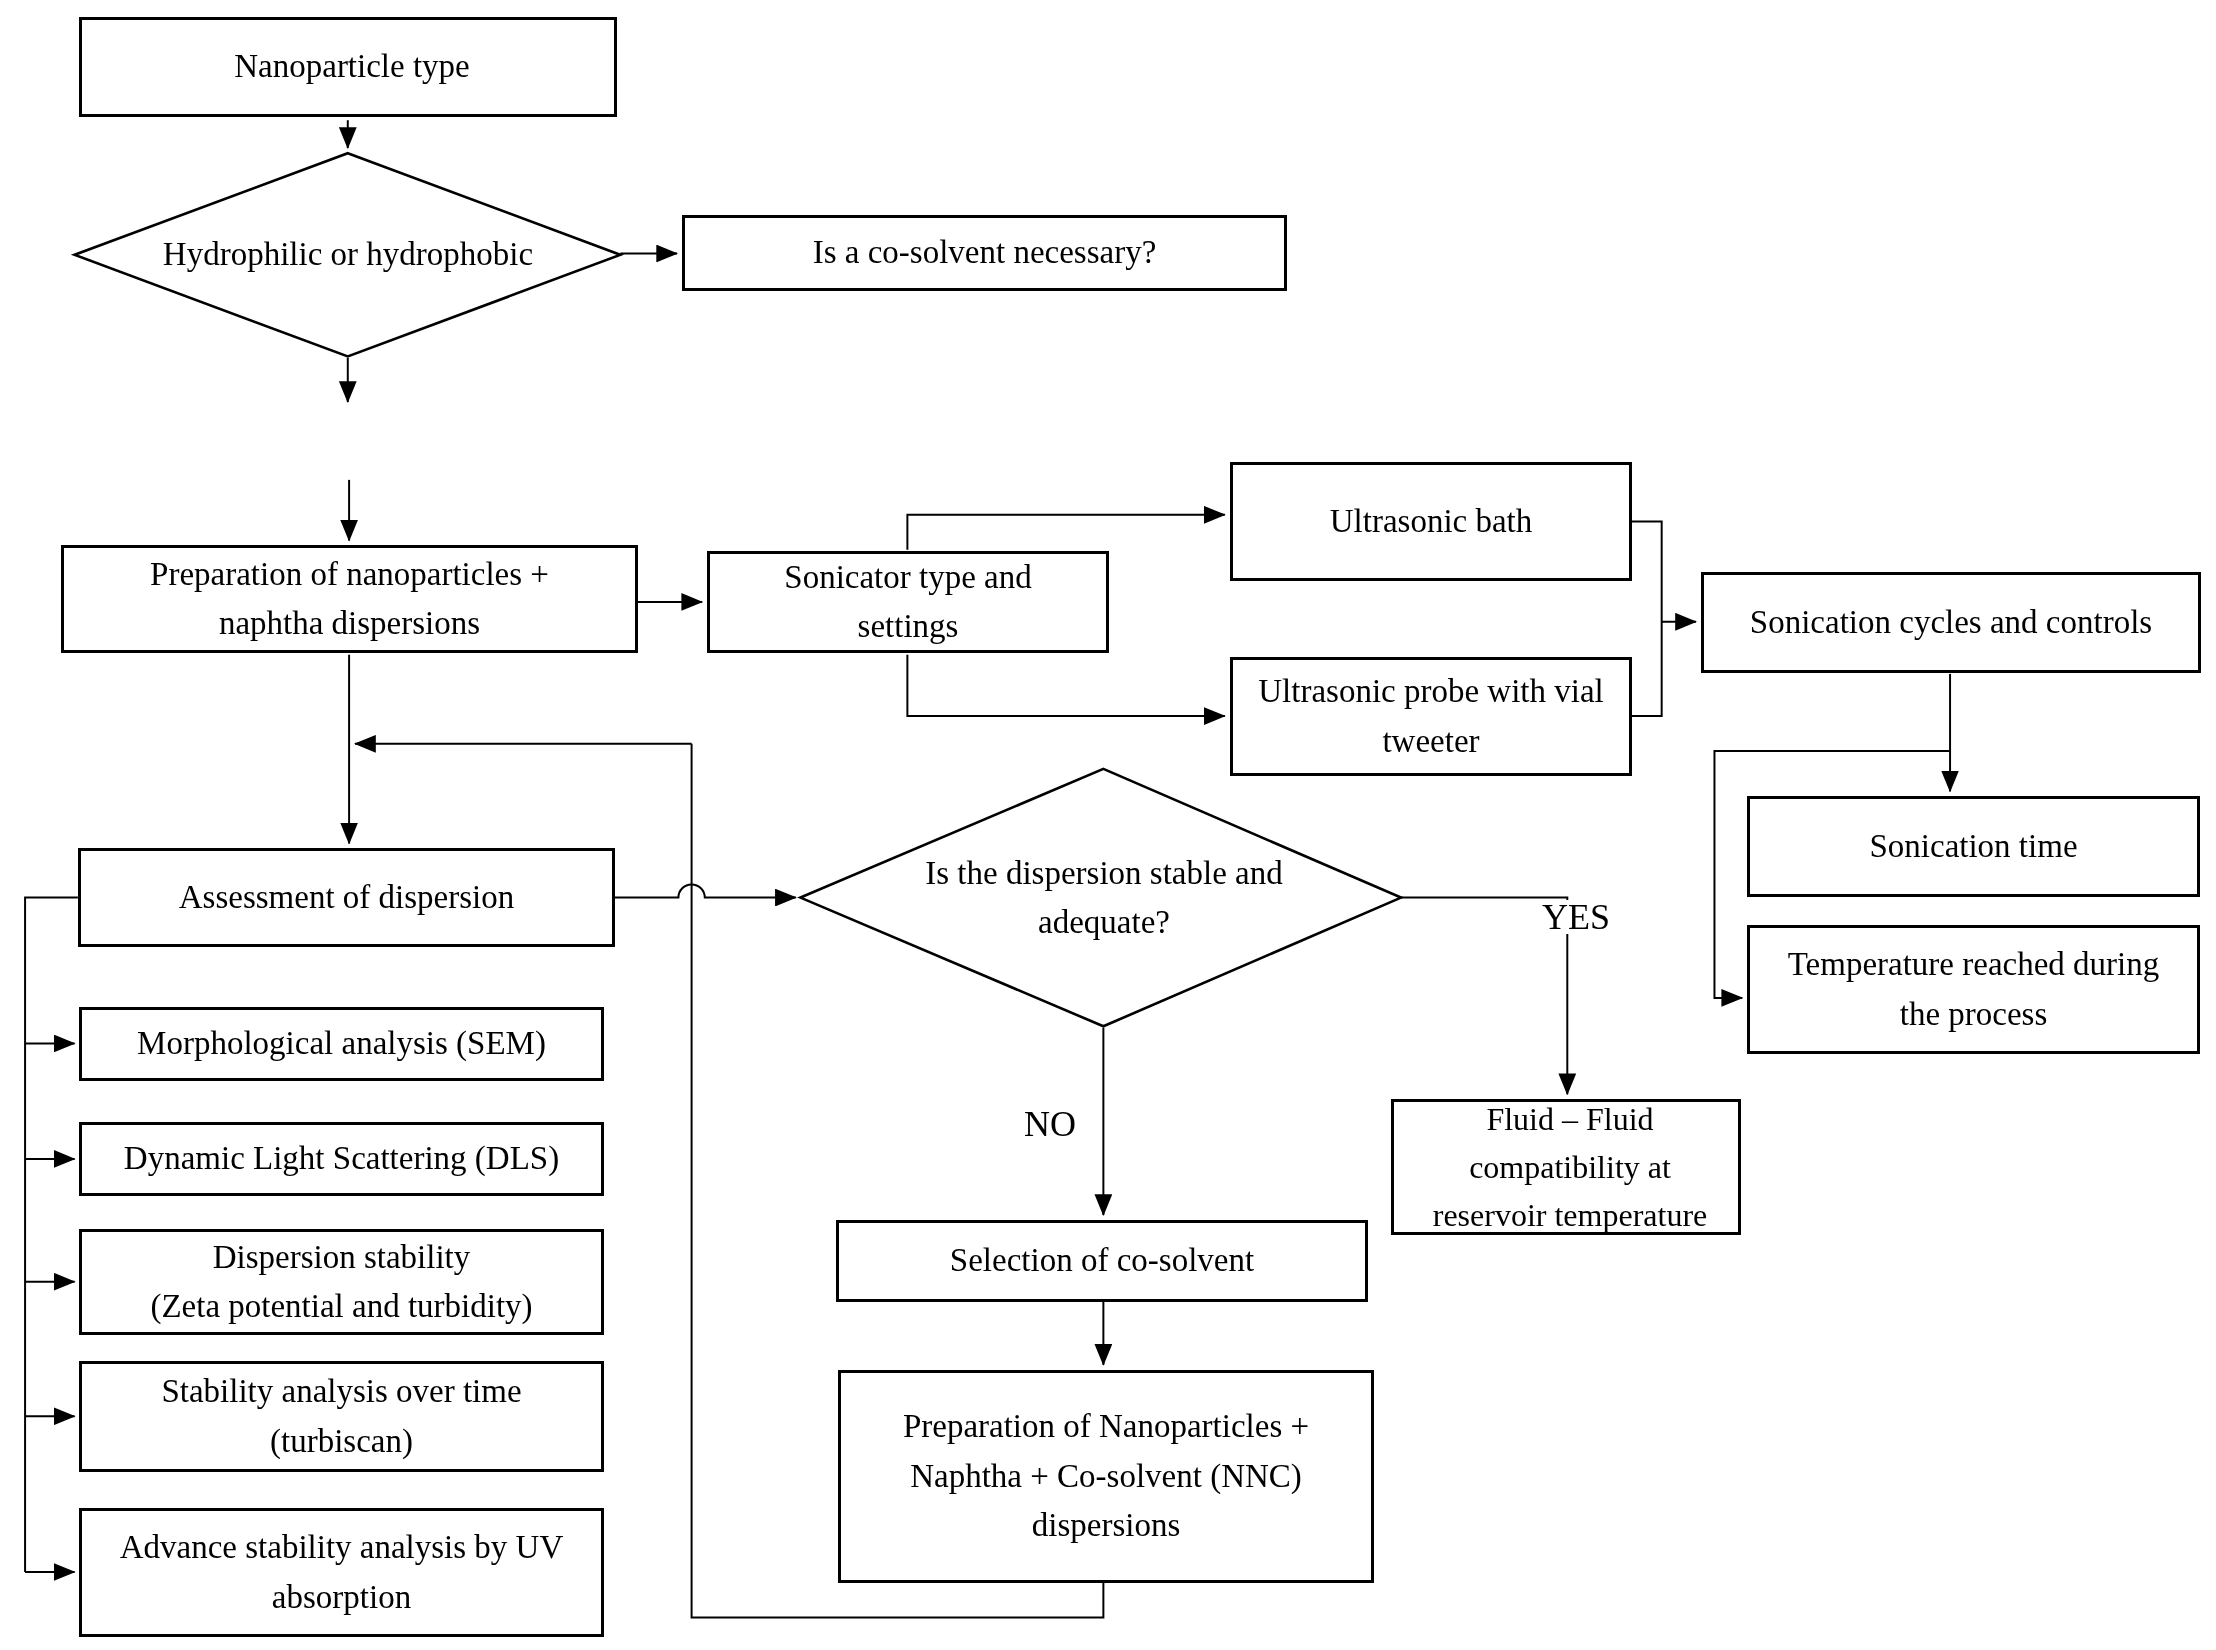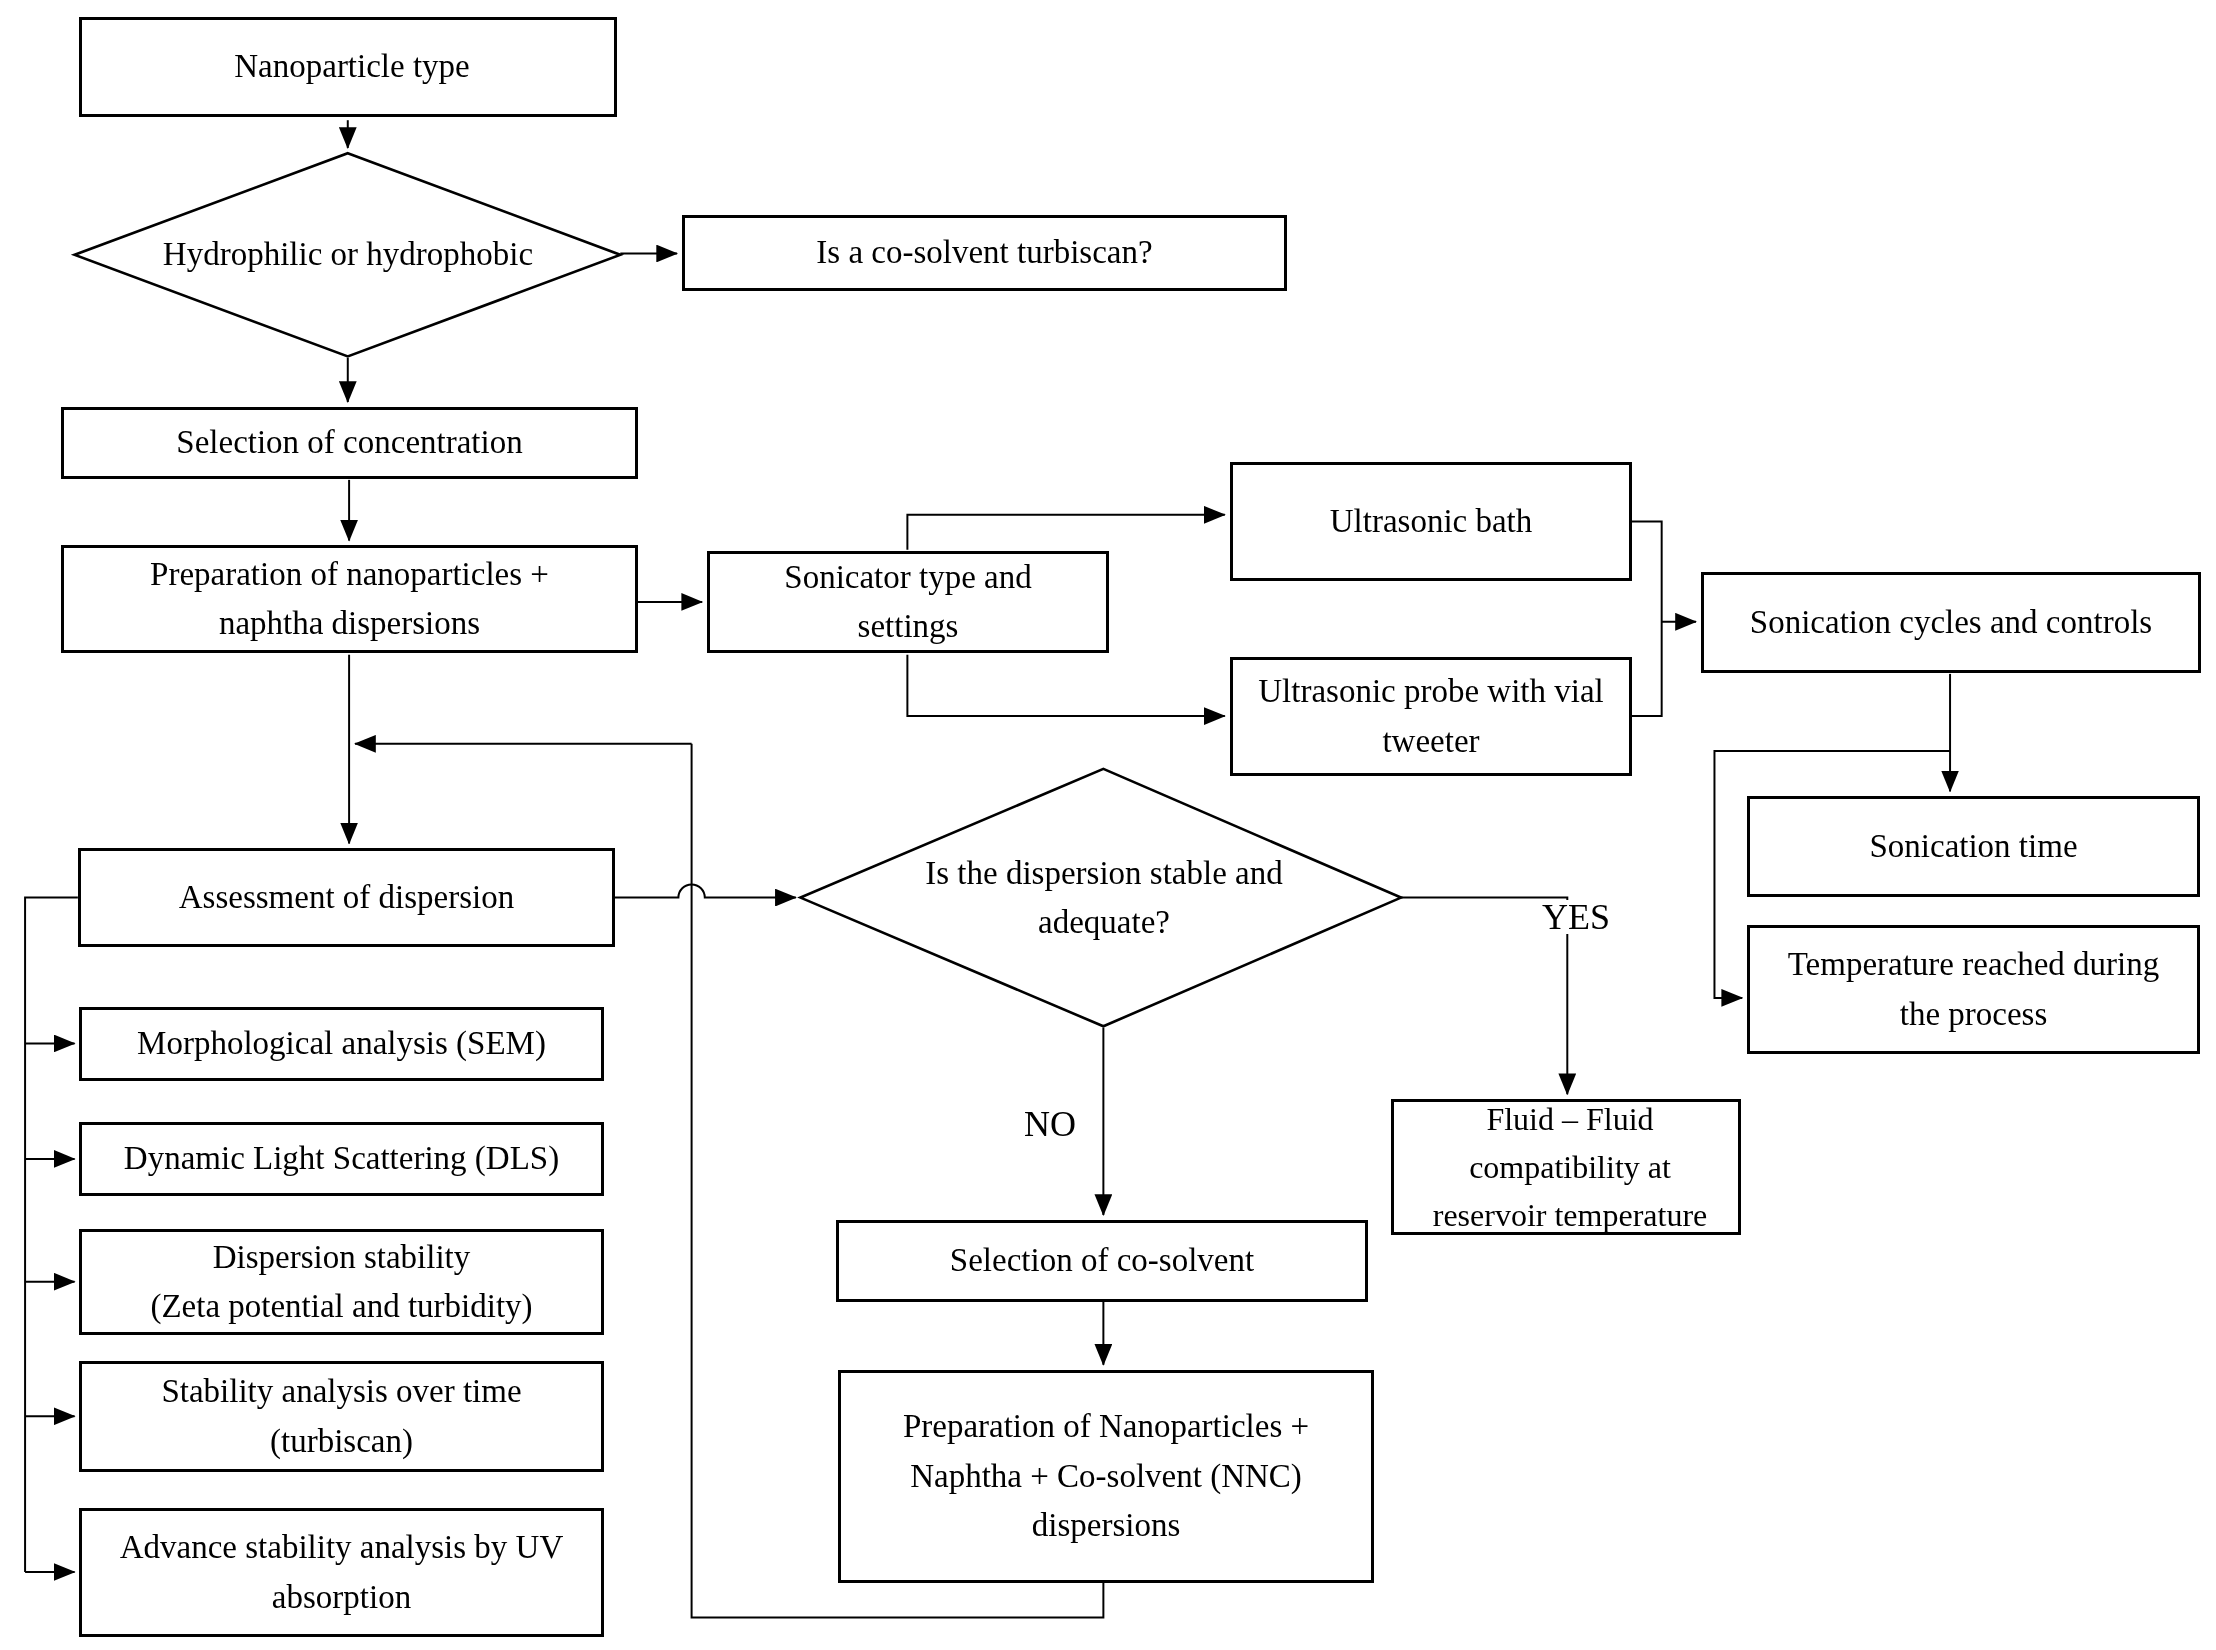--- a/index.html
+++ b/index.html
@@ -57,26 +57,23 @@
       <polygon points="527,232 940,386 527,540 113,386"></polygon>
       <polygon points="1672,1165 2123,1360 1672,1555 1213,1360"></polygon>
     </g>
   </svg>
 
   <div class="box" style="left:79px;top:17px;width:538px;height:100px">
     <span class="lbl bold">Nanoparticle type</span>
   </div>
 
   <div class="box" style="left:682px;top:215px;width:605px;height:76px">
-    <span class="lbl">Is a co-solvent turbiscan?</span>
+    <span class="lbl">Is a co-solvent necessary?</span>
   </div>
 
-  <div class="box" style="left:61px;top:407px;width:577px;height:72px">
-    <span class="lbl">Selection of concentration</span>
-  </div>
 
   <div class="box" style="left:61px;top:545px;width:577px;height:108px">
     <span class="lbl">Preparation of nanoparticles +
 naphtha dispersions</span>
   </div>
 
   <div class="box" style="left:707px;top:551px;width:402px;height:102px">
     <span class="lbl">Sonicator type and
 settings</span>
   </div>

